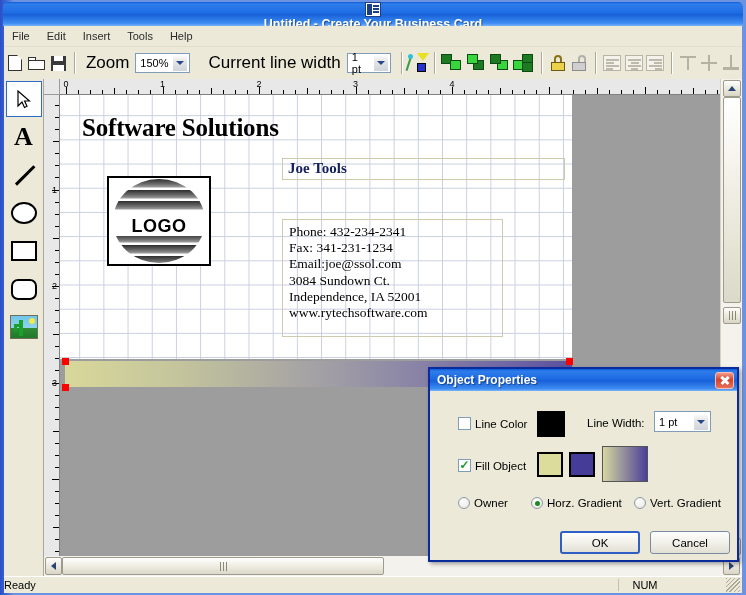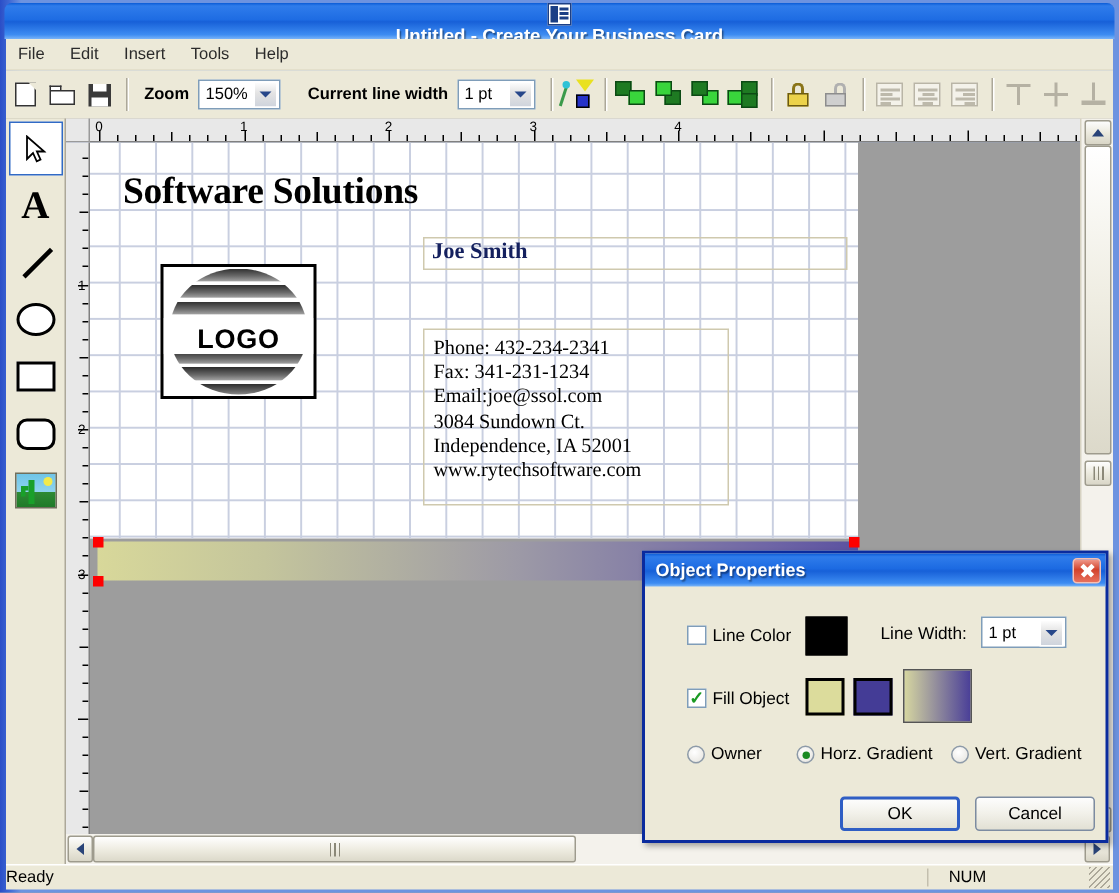--- a/index.html
+++ b/index.html
@@ -62,21 +62,21 @@
   .menuitem{font-size:11px;color:#2b2b2b;padding:2px 8px;margin-right:1px;}
 
   
   .toolbar{
     position:absolute;left:4px;top:47px;width:738px;height:32px;
     background:#ece9d8;display:flex;align-items:center;
     border-bottom:1px solid #aca899;
   }
   .tsep{width:1px;height:22px;background:#aca899;margin:0 5px;box-shadow:1px 0 0 #fff;}
   .tbtn{width:24px;height:24px;display:flex;align-items:center;justify-content:center;margin:0 1px;}
-  .tlabel{font-size:11px;color:#000;padding:0 6px;white-space:nowrap;font-weight:bold;}
+  .tlabel{font-size:17px;color:#000;padding:0 6px;white-space:nowrap;}
   .combo{
     height:20px;border:1px solid #7f9db9;background:#fff;
     display:flex;align-items:center;box-sizing:border-box;
   }
   .combo .val{font-size:11px;padding:0 4px;flex:1;color:#000;}
   .combo .arrow{
     width:16px;height:18px;margin:0 1px 0 0;
     background:linear-gradient(to bottom,#fdfdfd,#e3e3e3 45%,#cfd4dd);
     border:1px solid #fff;box-sizing:border-box;
     display:flex;align-items:center;justify-content:center;
@@ -572,25 +572,25 @@
 
       <div class="txt-title">Software Solutions</div>
 
       <div class="logo">
         <div class="ball"></div>
         <div class="wband"></div>
         <div class="word">LOGO</div>
       </div>
 
       <div class="tbox" style="left:222px;top:63px;width:283px;height:22px;">
-        <div class="txt-name">Joe Smith</div>
-      </div>
-
-
-      <div class="tbox" style="left:222px;top:124px;width:204px;height:118px;">
+        <div class="txt-name">Joe Tools</div>
+      </div>
+
+
+      <div class="tbox" style="left:222px;top:124px;width:221px;height:118px;">
         <div class="txt-contact">Phone: 432-234-2341
 Fax: 341-231-1234
 Email:joe@ssol.com
 3084 Sundown Ct.
 Independence, IA 52001
 www.rytechsoftware.com</div>
       </div>
 
       <div class="gradbar"></div>
       <div class="handle" style="left:2px;top:263px;"></div>

